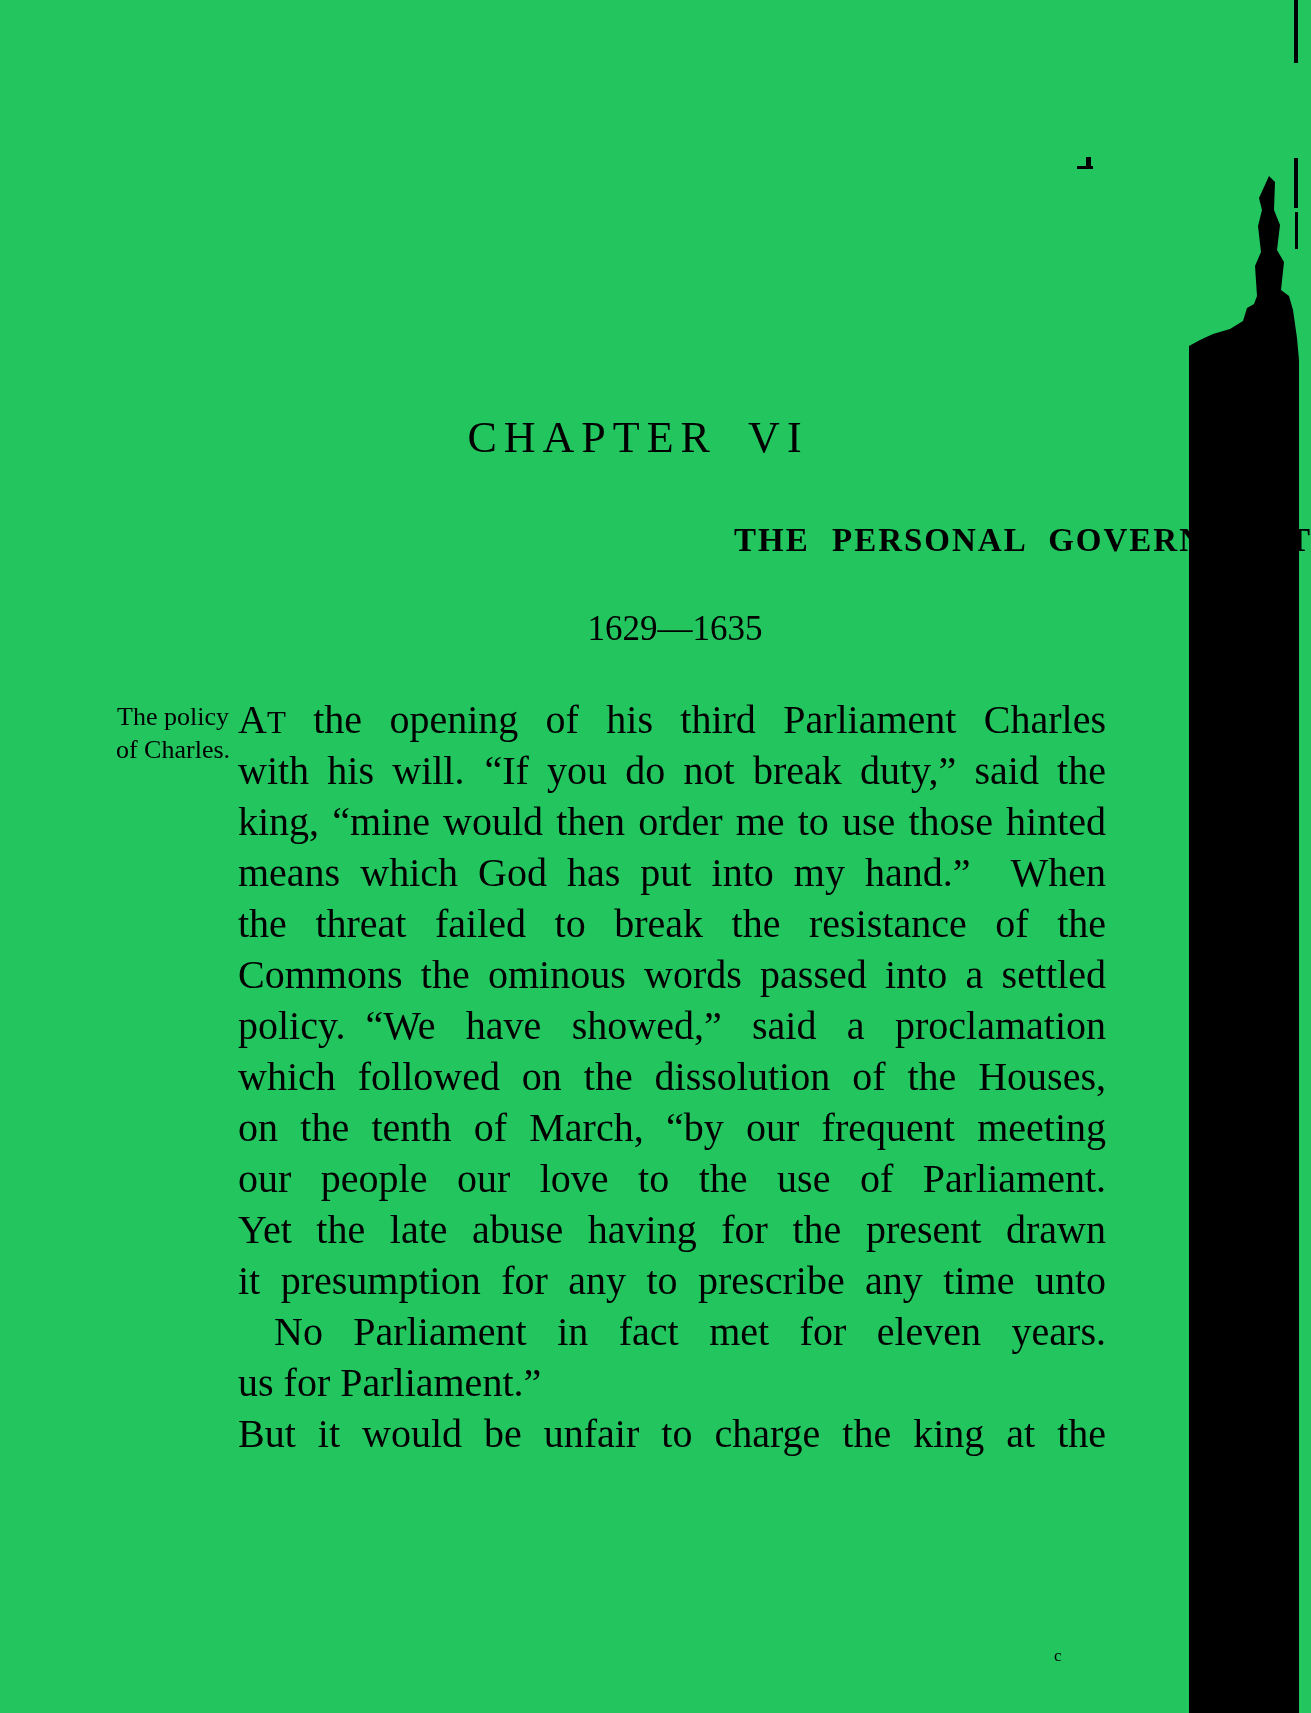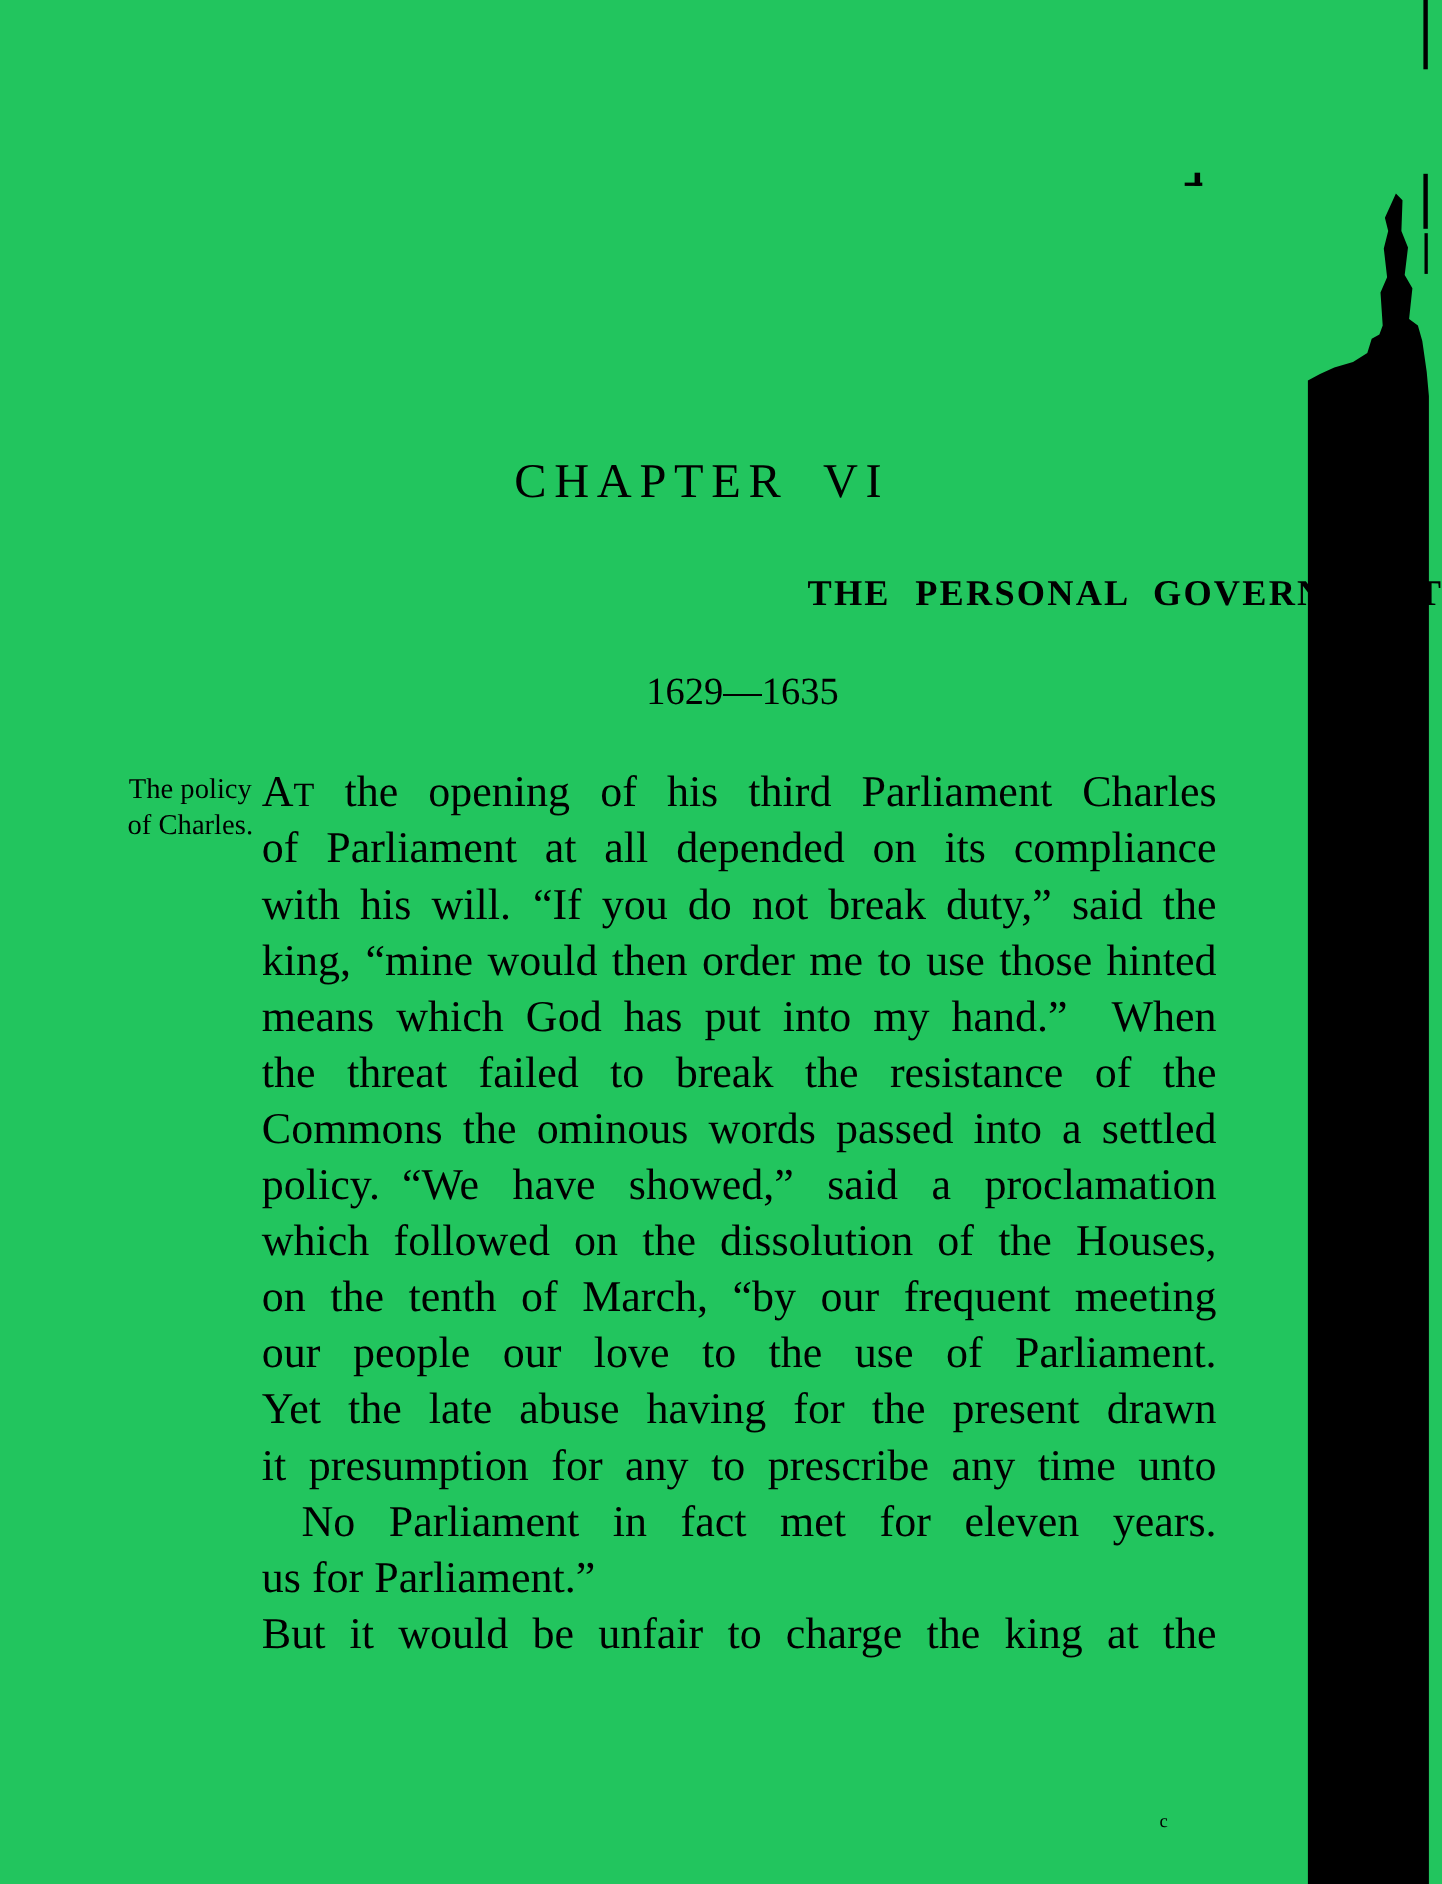--- a/index.html
+++ b/index.html
@@ -65,21 +65,20 @@
 
   <div class="date-range">1629—1635</div>
 
   <div class="margin-note">
     <div>The policy</div>
     <div>of Charles.</div>
   </div>
 
   <div class="body-text">
       <div class="line"><span>A</span><span class="sc">T</span> the opening of his third Parliament Charles</div>
-      <div class="line">of Parliament at all depended on its compliance</div>
       <div class="line">with his will. “If you do not break duty,” said the</div>
       <div class="line">king, “mine would then order me to use those hinted</div>
       <div class="line">means which God has put into my hand.” When</div>
       <div class="line">the threat failed to break the resistance of the</div>
       <div class="line">Commons the ominous words passed into a settled</div>
       <div class="line">policy. “We have showed,” said a proclamation</div>
       <div class="line">which followed on the dissolution of the Houses,</div>
       <div class="line">on the tenth of March, “by our frequent meeting</div>
       <div class="line">our people our love to the use of Parliament.</div>
       <div class="line">Yet the late abuse having for the present drawn</div>

